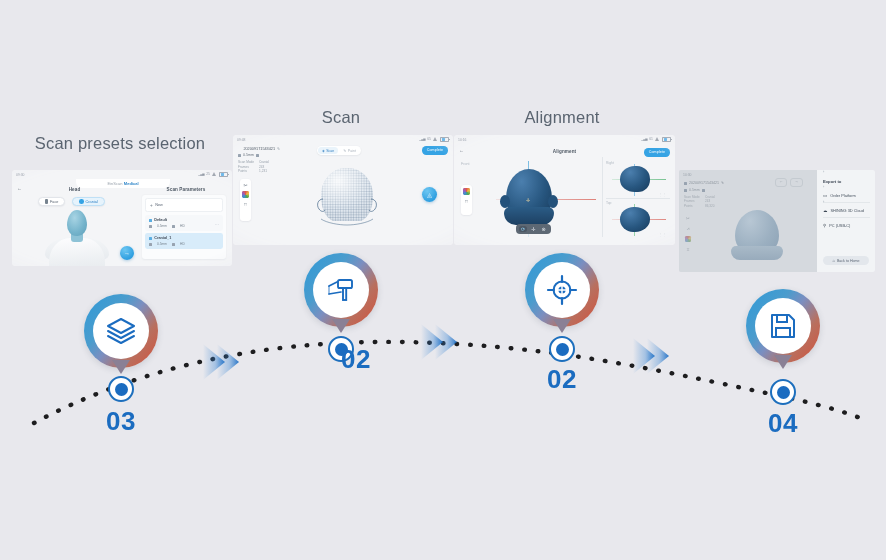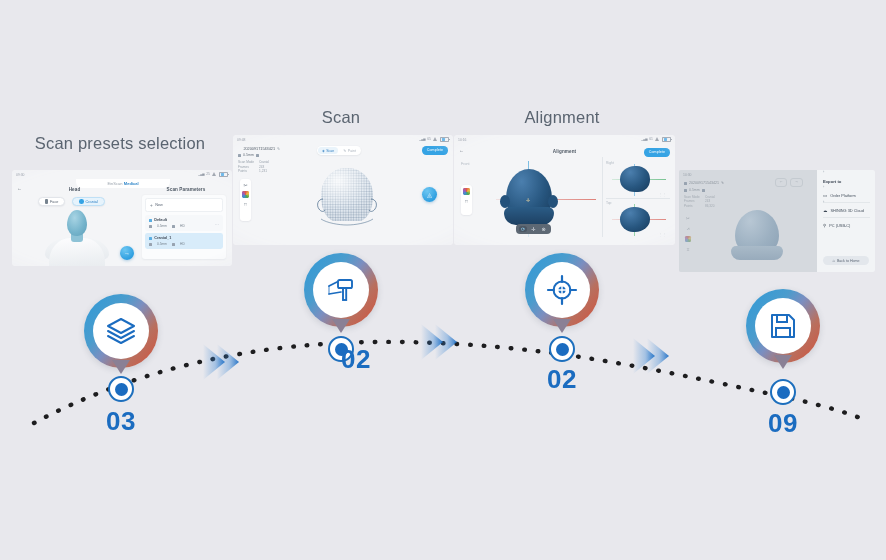--- a/index.html
+++ b/index.html
@@ -603,15 +603,15 @@
           <rect x="10" y="5" width="10" height="7" fill="none" stroke="#1b6cc0" stroke-width="2"></rect>
           <rect x="9" y="18" width="14" height="9" fill="none" stroke="#1b6cc0" stroke-width="2"></rect>
         </svg>
       </div>
     </div>
     <div class="tail"></div>
   </div>
   <div class="node" style="left:770px;top:379px;">
       <i></i>
     </div>
-  <div class="stepnum" style="left:753px;top:410px;">09</div>
+  <div class="stepnum" style="left:753px;top:410px;">04</div>
 
 </div>
 
 </body></html>

